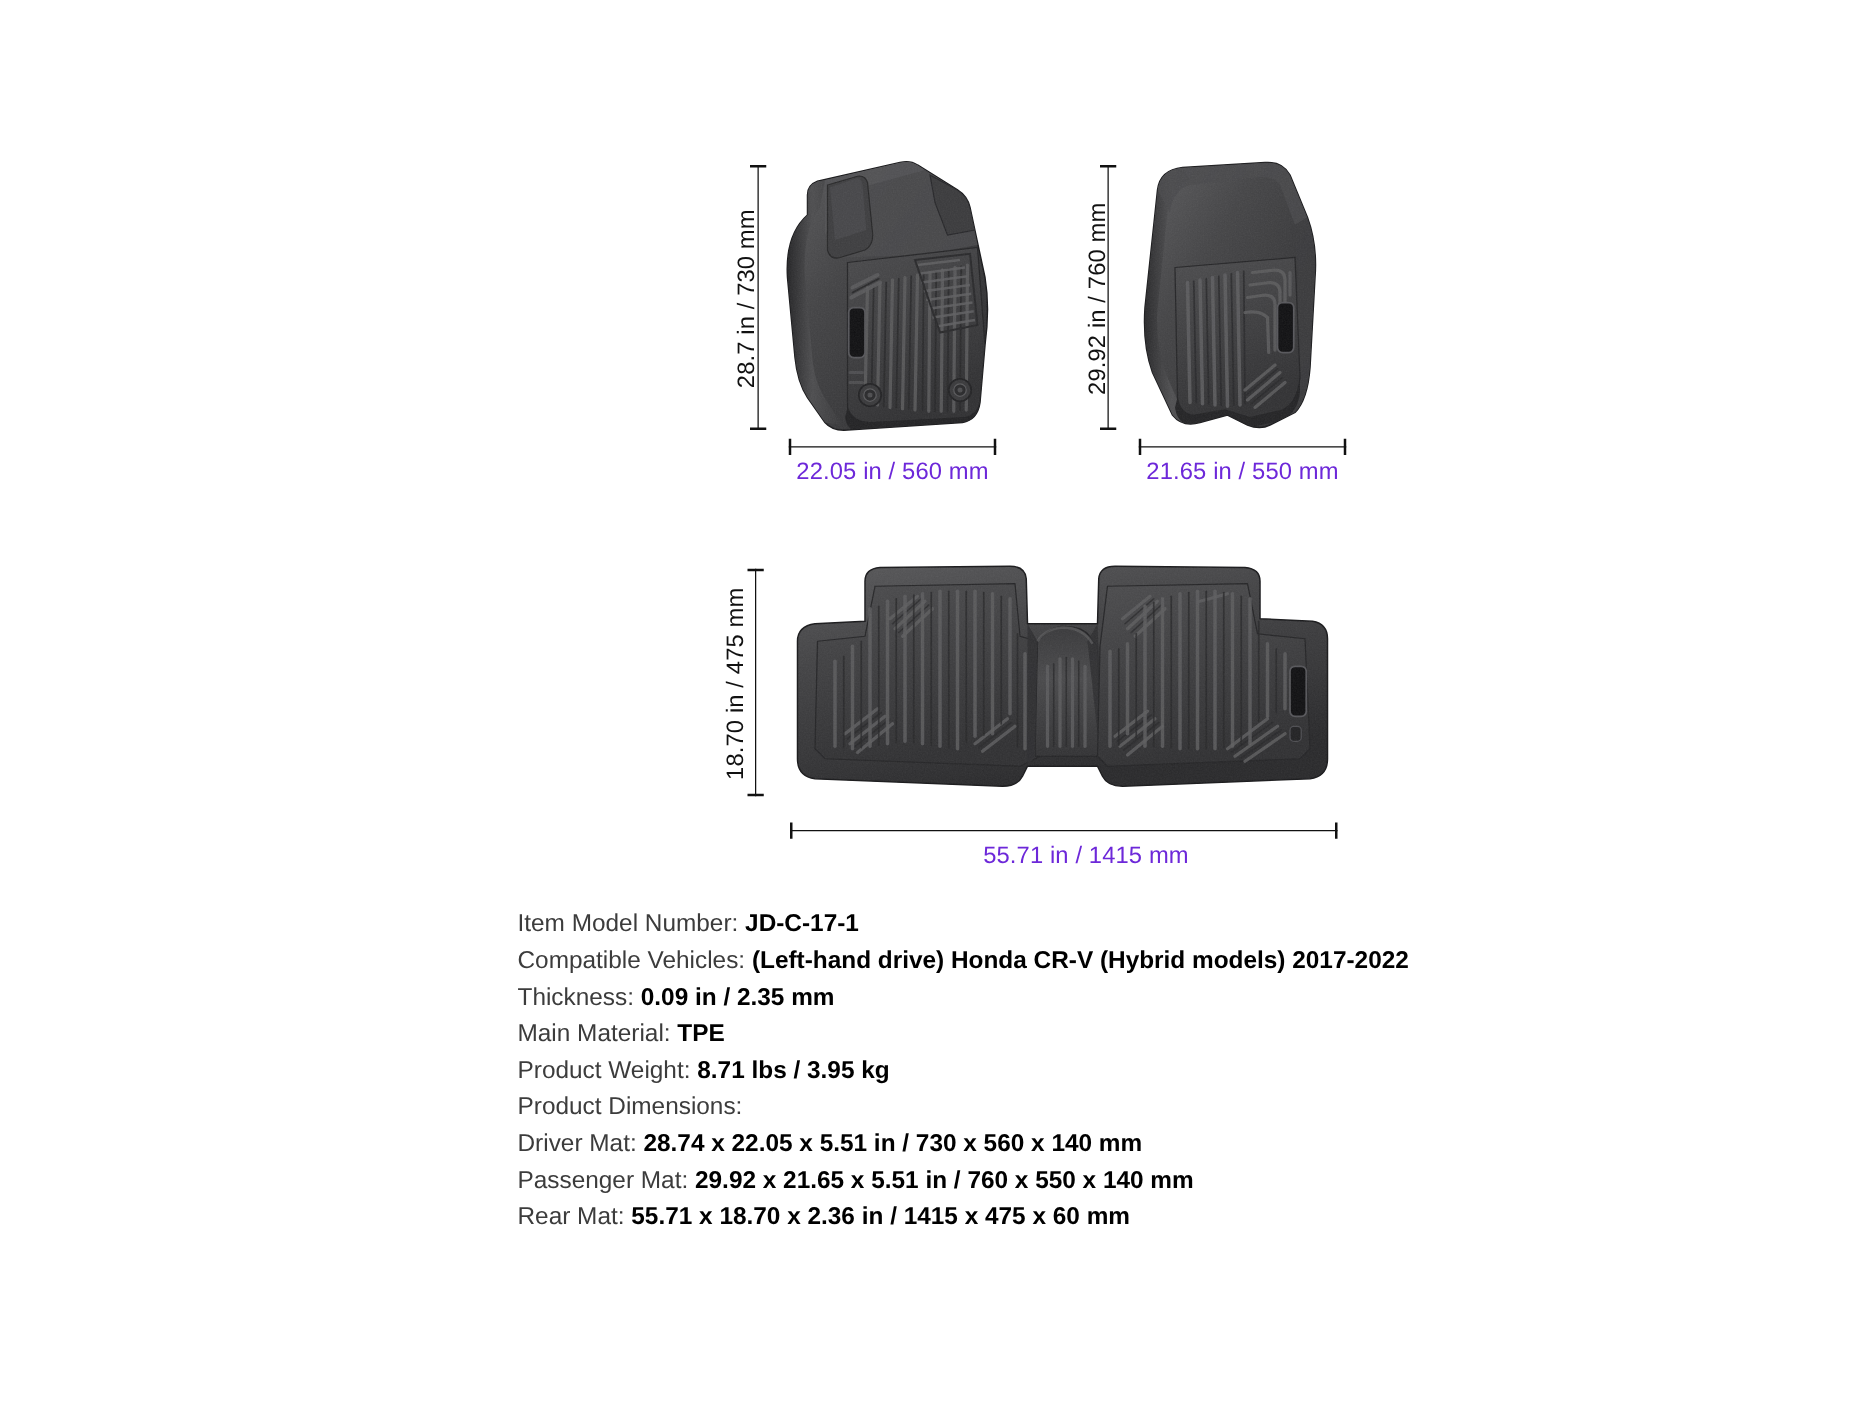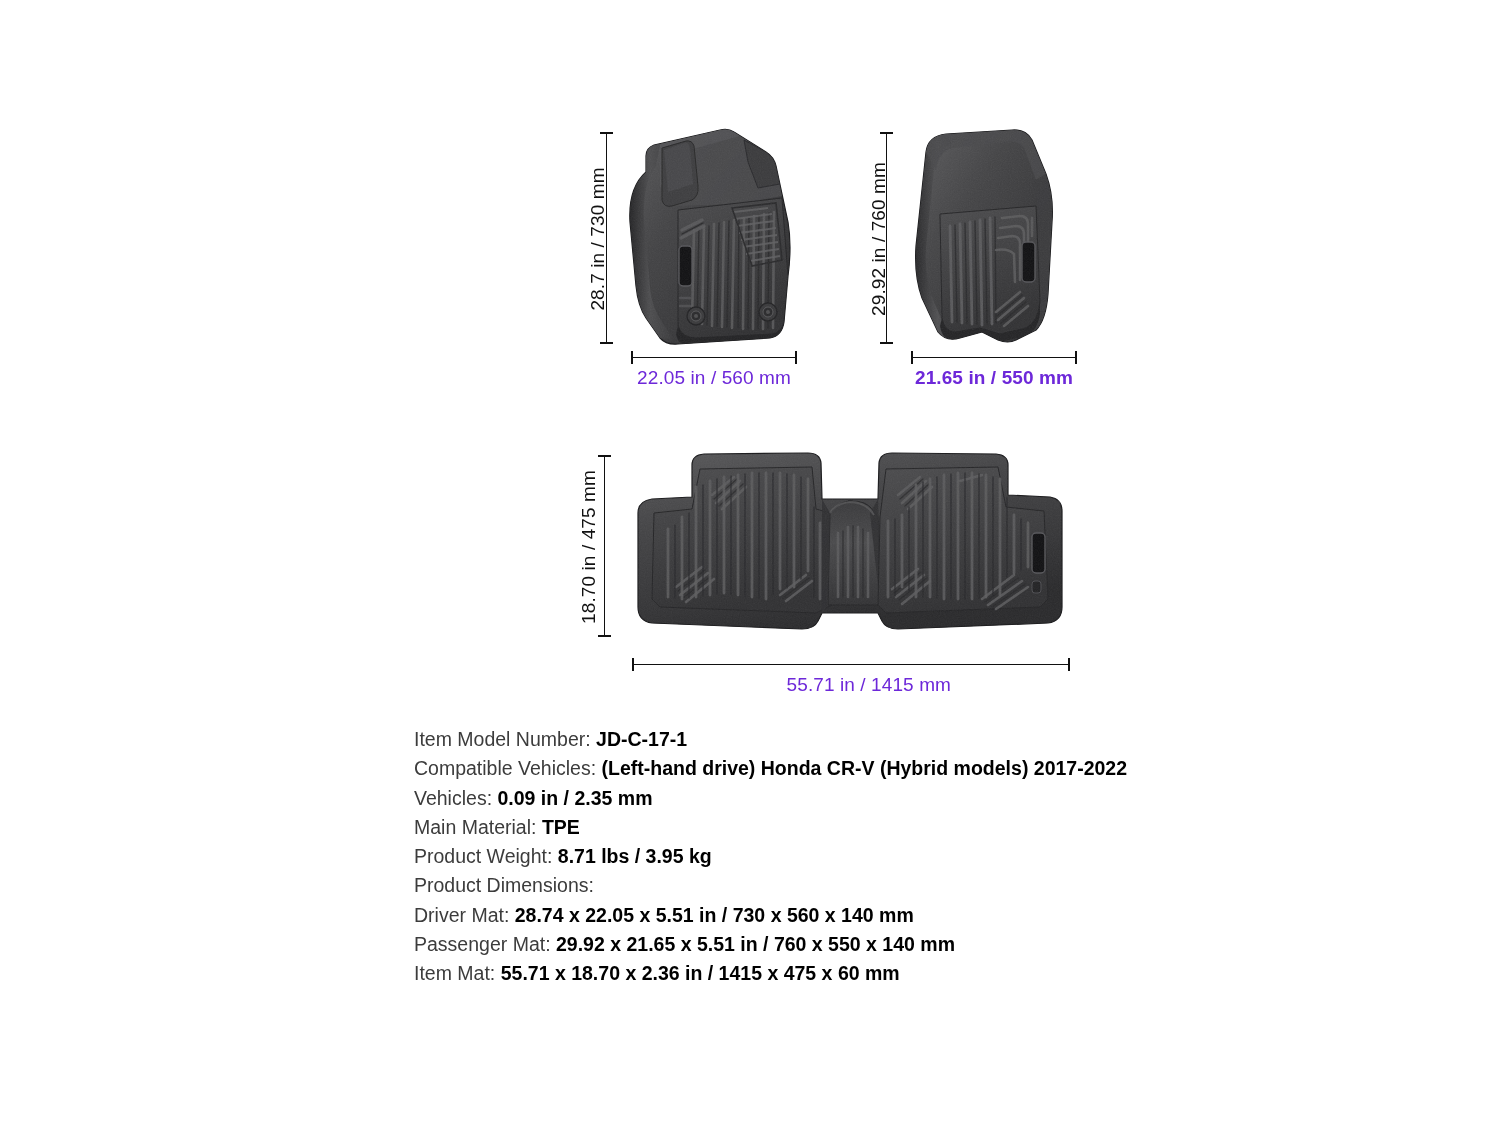--- a/index.html
+++ b/index.html
@@ -330,21 +330,21 @@
 
         <rect x="0" y="0" width="166" height="222" filter="url(#pGrain)" opacity=".55"></rect>
       </g>
     </svg>
   </div>
 
   <div class="dim-v" style="left:886px; top:132px; height:212px;"></div>
   <div class="dim-label-v" style="left:779px; top:228px; width:200px; text-align:center;">29.92 in / 760 mm</div>
 
   <div class="dim-h" style="left:911px; top:357px; width:166px;"></div>
-  <div class="dim-label-h" style="left:894px; top:367px; width:200px;font-weight:bold;">21.65 in / 550 mm</div>
+  <div class="dim-label-h" style="left:894px; top:367px; width:200px;">21.65 in / 550 mm</div>
 
   <div class="mat" style="left:630px; top:447px; width:440px; height:198px;">
     <svg viewBox="0 0 440 198" xmlns="http://www.w3.org/2000/svg">
       <defs>
         <linearGradient id="rBody" x1="0" y1="0" x2=".4" y2="1">
           <stop offset="0" stop-color="#58585a"></stop>
           <stop offset=".4" stop-color="#434345"></stop>
           <stop offset=".75" stop-color="#363638"></stop>
           <stop offset="1" stop-color="#2a2a2c"></stop>
         </linearGradient>
@@ -534,21 +534,21 @@
   <div class="spec-block">
     <div class="spec-line">
       <span>Item Model Number:</span>
       <span class="spec-val">JD-C-17-1</span>
     </div>
     <div class="spec-line">
       <span>Compatible Vehicles:</span>
       <span class="spec-val">(Left-hand drive) Honda CR-V (Hybrid models) 2017-2022</span>
     </div>
     <div class="spec-line">
-      <span>Vehicles:</span>
+      <span>Thickness:</span>
       <span class="spec-val">0.09 in / 2.35 mm</span>
     </div>
     <div class="spec-line">
       <span>Main Material:</span>
       <span class="spec-val">TPE</span>
     </div>
     <div class="spec-line">
       <span>Product Weight:</span>
       <span class="spec-val">8.71 lbs / 3.95 kg</span>
     </div>
@@ -557,18 +557,18 @@
     </div>
     <div class="spec-line">
       <span>Driver Mat:</span>
       <span class="spec-val">28.74 x 22.05 x 5.51 in / 730 x 560 x 140 mm</span>
     </div>
     <div class="spec-line">
       <span>Passenger Mat:</span>
       <span class="spec-val">29.92 x 21.65 x 5.51 in / 760 x 550 x 140 mm</span>
     </div>
     <div class="spec-line">
-      <span>Item Mat:</span>
+      <span>Rear Mat:</span>
       <span class="spec-val">55.71 x 18.70 x 2.36 in / 1415 x 475 x 60 mm</span>
     </div>
   </div>
 
 </div>
 
 </body></html>

